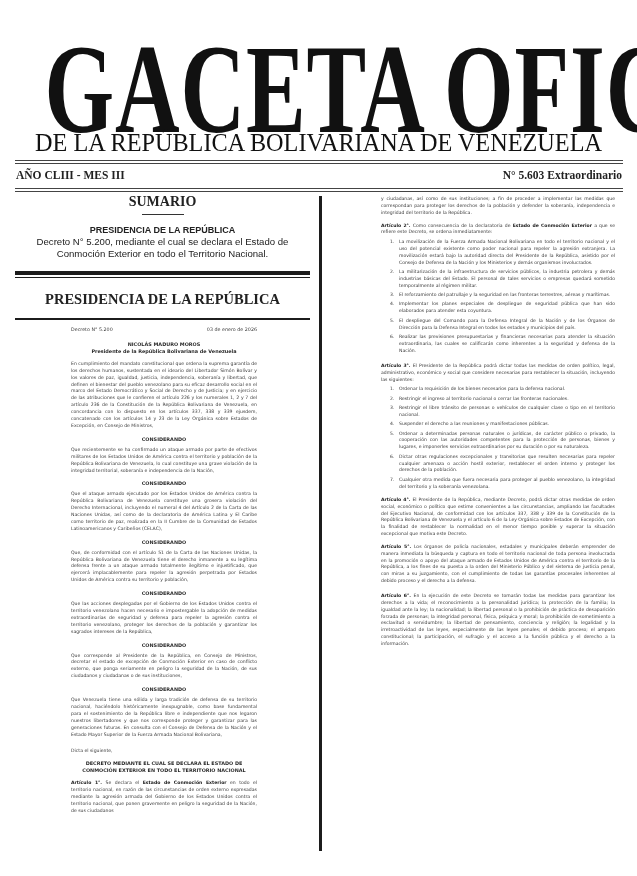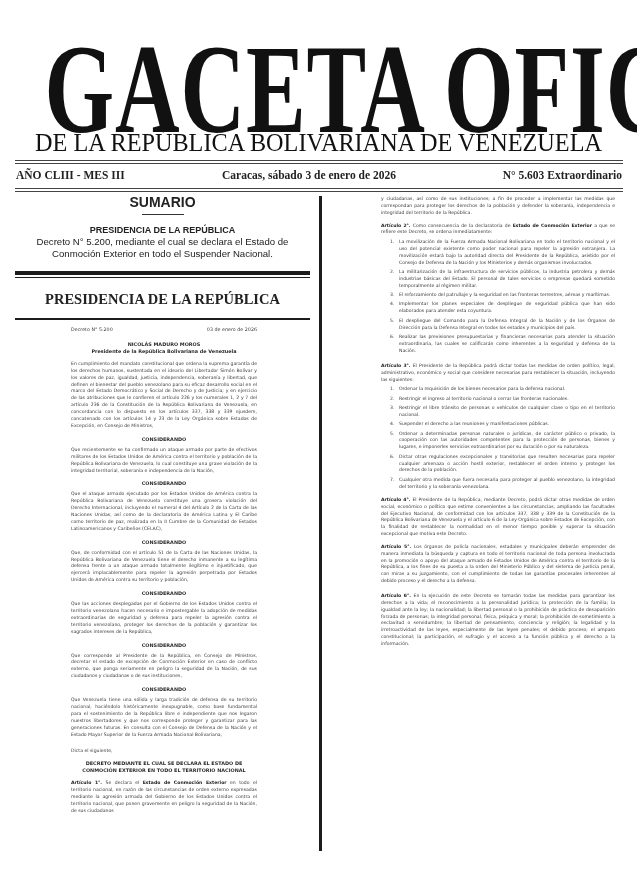--- a/index.html
+++ b/index.html
@@ -25,21 +25,21 @@
     font-family: "Liberation Serif", serif; font-weight: bold; font-size: 11.5px; line-height: 18px; color: #222; }
   .infobar .left { position: absolute; left: 0; }
   .infobar .mid { position: absolute; left: 206px; }
   .infobar .right { position: absolute; right: 0; }
 
   .col-divider { position: absolute; left: 319px; top: 196px; width: 2.5px; height: 655px; background: #1c1c1c; }
 
   .left-col { position: absolute; left: 15px; top: 194px; width: 295px; }
   .right-col { position: absolute; left: 381px; top: 196px; width: 234px; }
 
-  .sumario-title { text-align: center; font-family: Liberation Sans, sans-serif; font-weight: bold; font-size: 14px; line-height: 16px; color: #222; }
+  .sumario-title { text-align: center; font-family: Liberation Serif, serif; font-weight: bold; font-size: 14px; line-height: 16px; color: #222; }
   .sumario-rule { width: 42px; height: 1px; background: #333; margin: 4px auto 10px auto; }
   .sum-org { text-align: center; font-weight: bold; font-size: 9px; line-height: 11px; color: #222; }
   .sum-text { text-align: center; font-size: 9.6px; line-height: 11.5px; color: #222; }
 
   .thick-rule { height: 3.5px; background: #1c1c1c; }
   .thin-rule { height: 1.5px; background: #1c1c1c; }
 
   .section-title { text-align: center; font-family: "Liberation Serif", serif; font-weight: bold; font-size: 14.5px; line-height: 18px; color: #222; }
 
   .body { margin-left: 56px; width: 186px; font-family: "DejaVu Sans", sans-serif; color: #3a3a3a; }
@@ -59,32 +59,31 @@
 <body>
 
 <div class="masthead">
   <div class="mast-title">GACETA OFICIAL</div>
 </div>
 <div class="mast-sub">DE LA REPÚBLICA BOLIVARIANA DE VENEZUELA</div>
 
 <div class="rule-double" style="top:160px"></div>
 <div class="infobar">
   <span class="left">AÑO CLIII  -  MES III</span>
-  <span class="mid">Caracas,  sábado 3 de enero de 2026</span>
   <span class="right">N° 5.603 Extraordinario</span>
 </div>
 <div class="rule-double" style="top:188px"></div>
 
 <div class="col-divider"></div>
 
 <div class="left-col">
   <div class="sumario-title">SUMARIO</div>
   <div class="sumario-rule"></div>
   <div class="sum-org">PRESIDENCIA DE LA REPÚBLICA</div>
-  <div class="sum-text" style="padding:0 4px 0 4px">Decreto N° 5.200, mediante el cual se declara el Estado de Conmoción Exterior en todo el Suspender Nacional.</div>
+  <div class="sum-text" style="padding:0 4px 0 4px">Decreto N° 5.200, mediante el cual se declara el Estado de Conmoción Exterior en todo el Territorio Nacional.</div>
 
   <div style="height:12px"></div>
   <div class="thick-rule"></div>
   <div style="height:2px"></div>
   <div class="thin-rule"></div>
   <div style="height:12px"></div>
   <div class="section-title">PRESIDENCIA DE LA REPÚBLICA</div>
   <div style="height:10px"></div>
   <div class="thin-rule" style="height:2px"></div>
   <div style="height:6px"></div>

